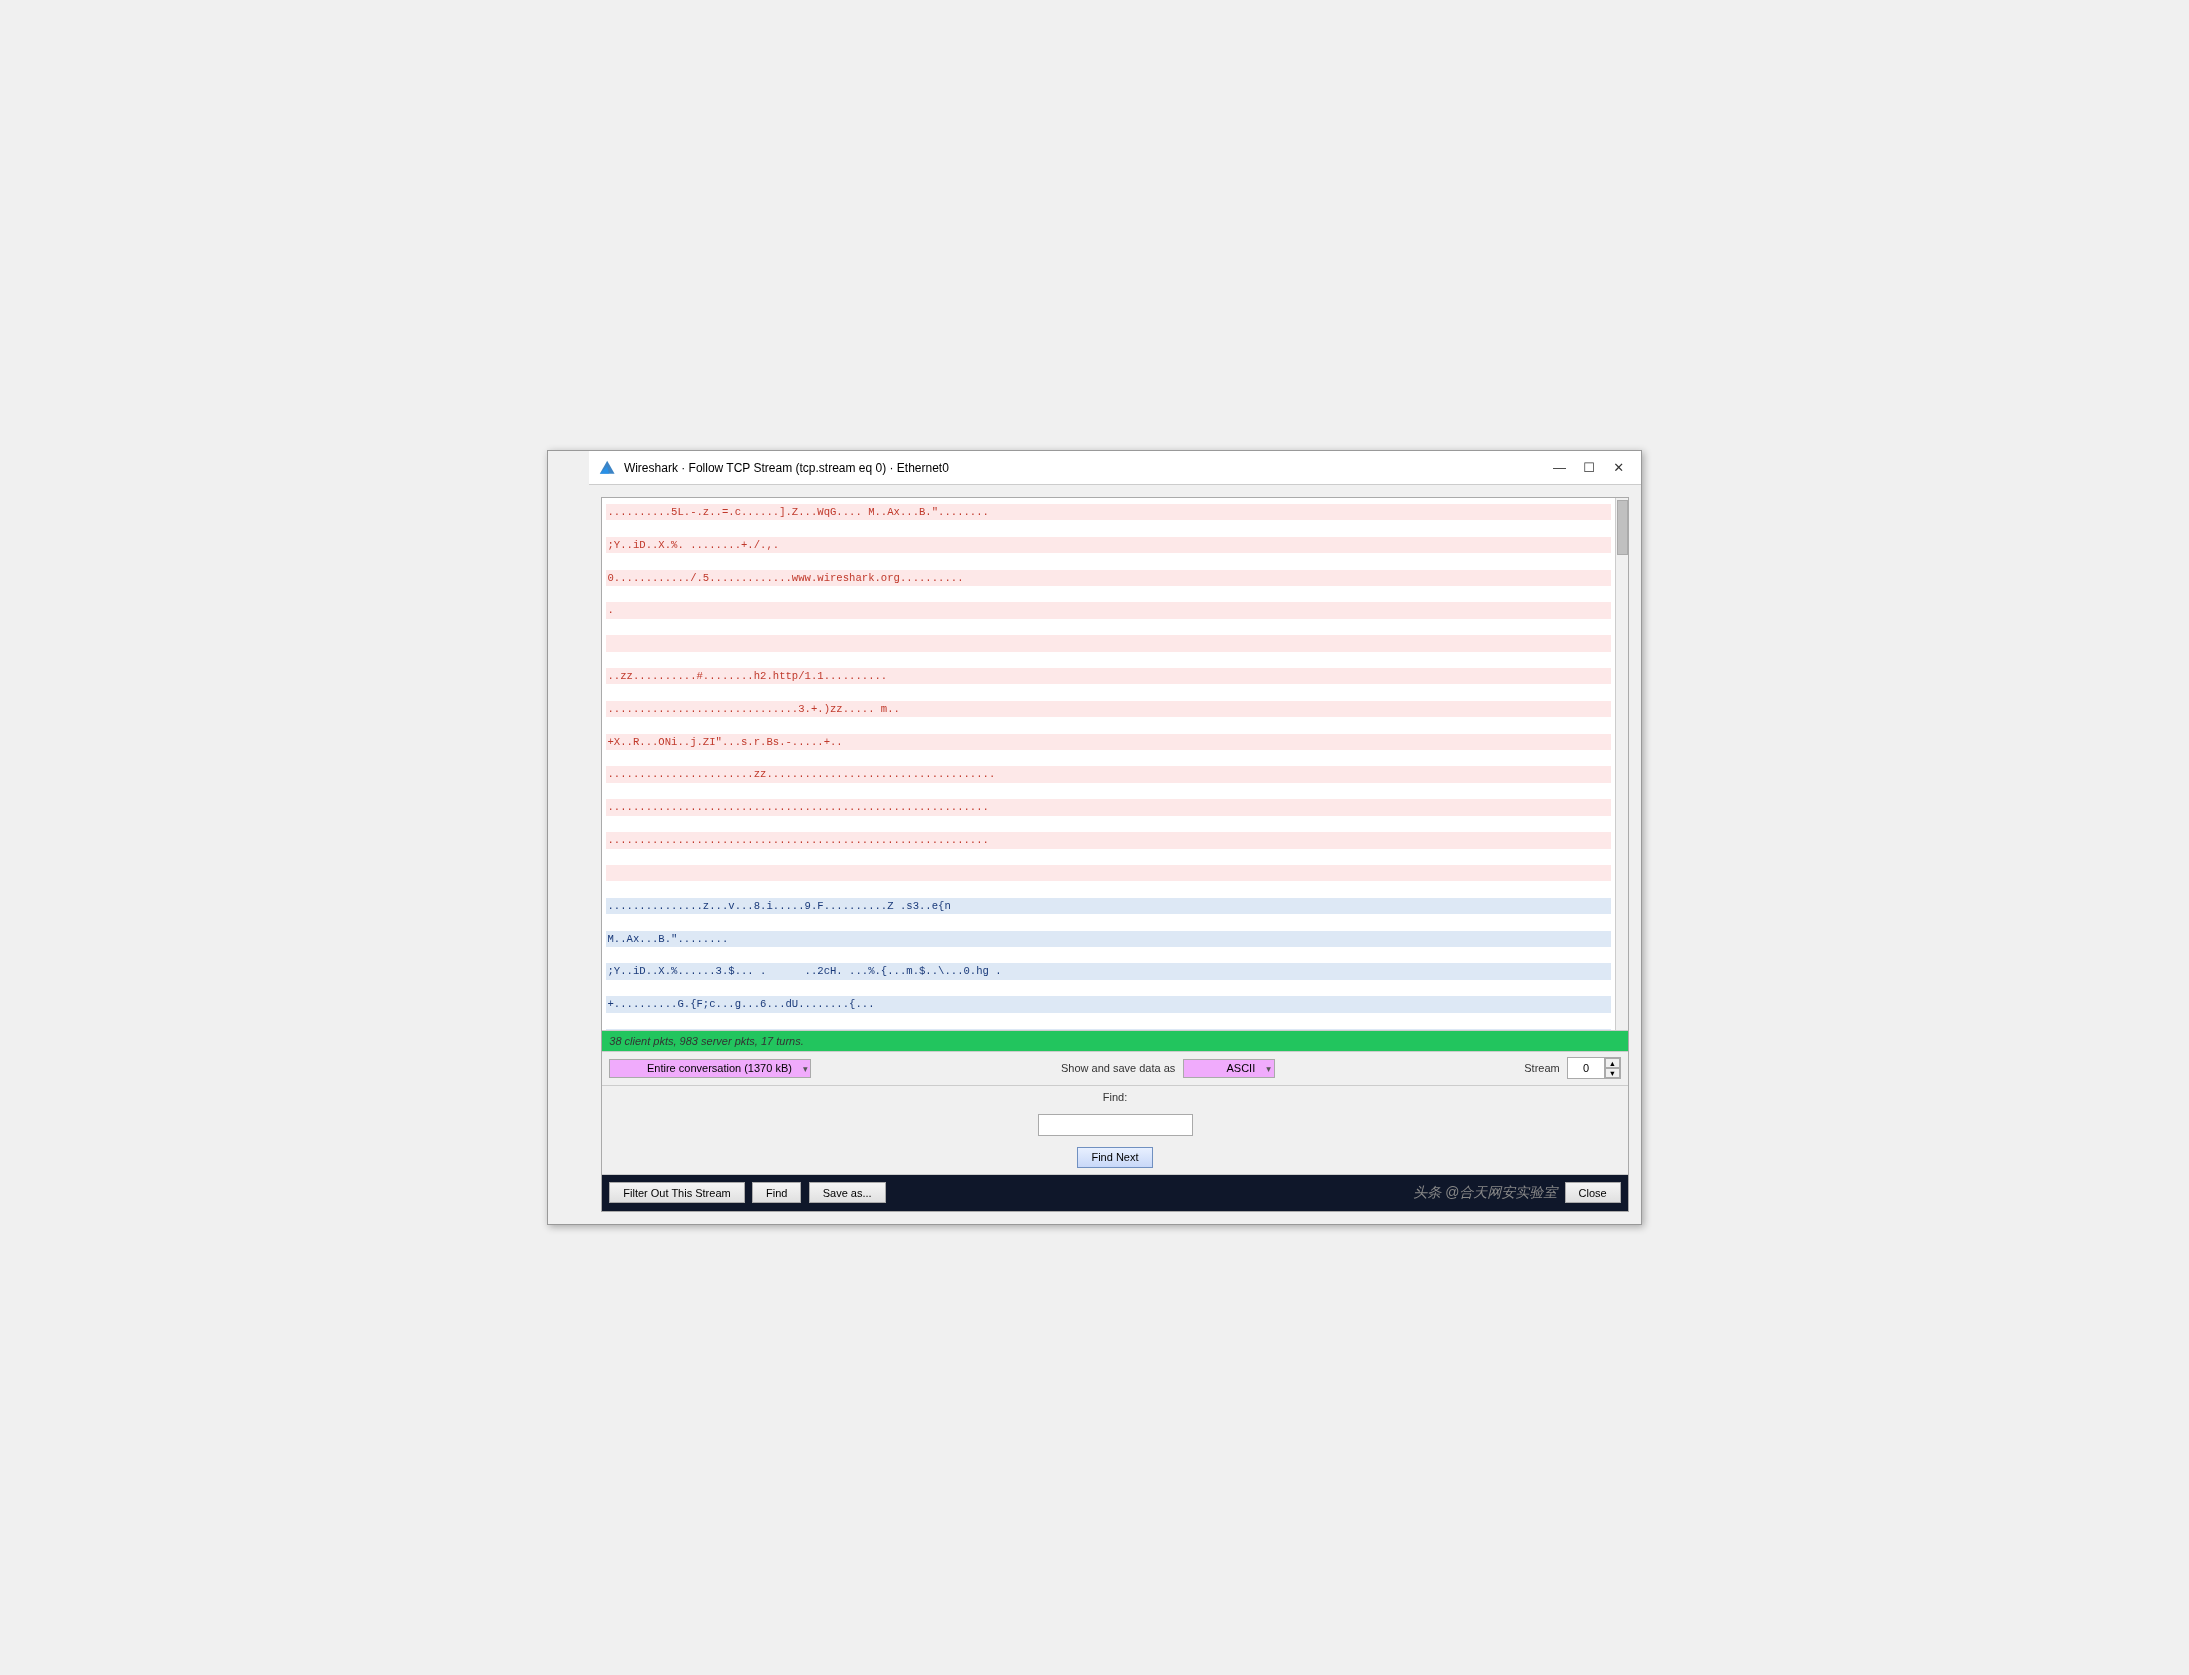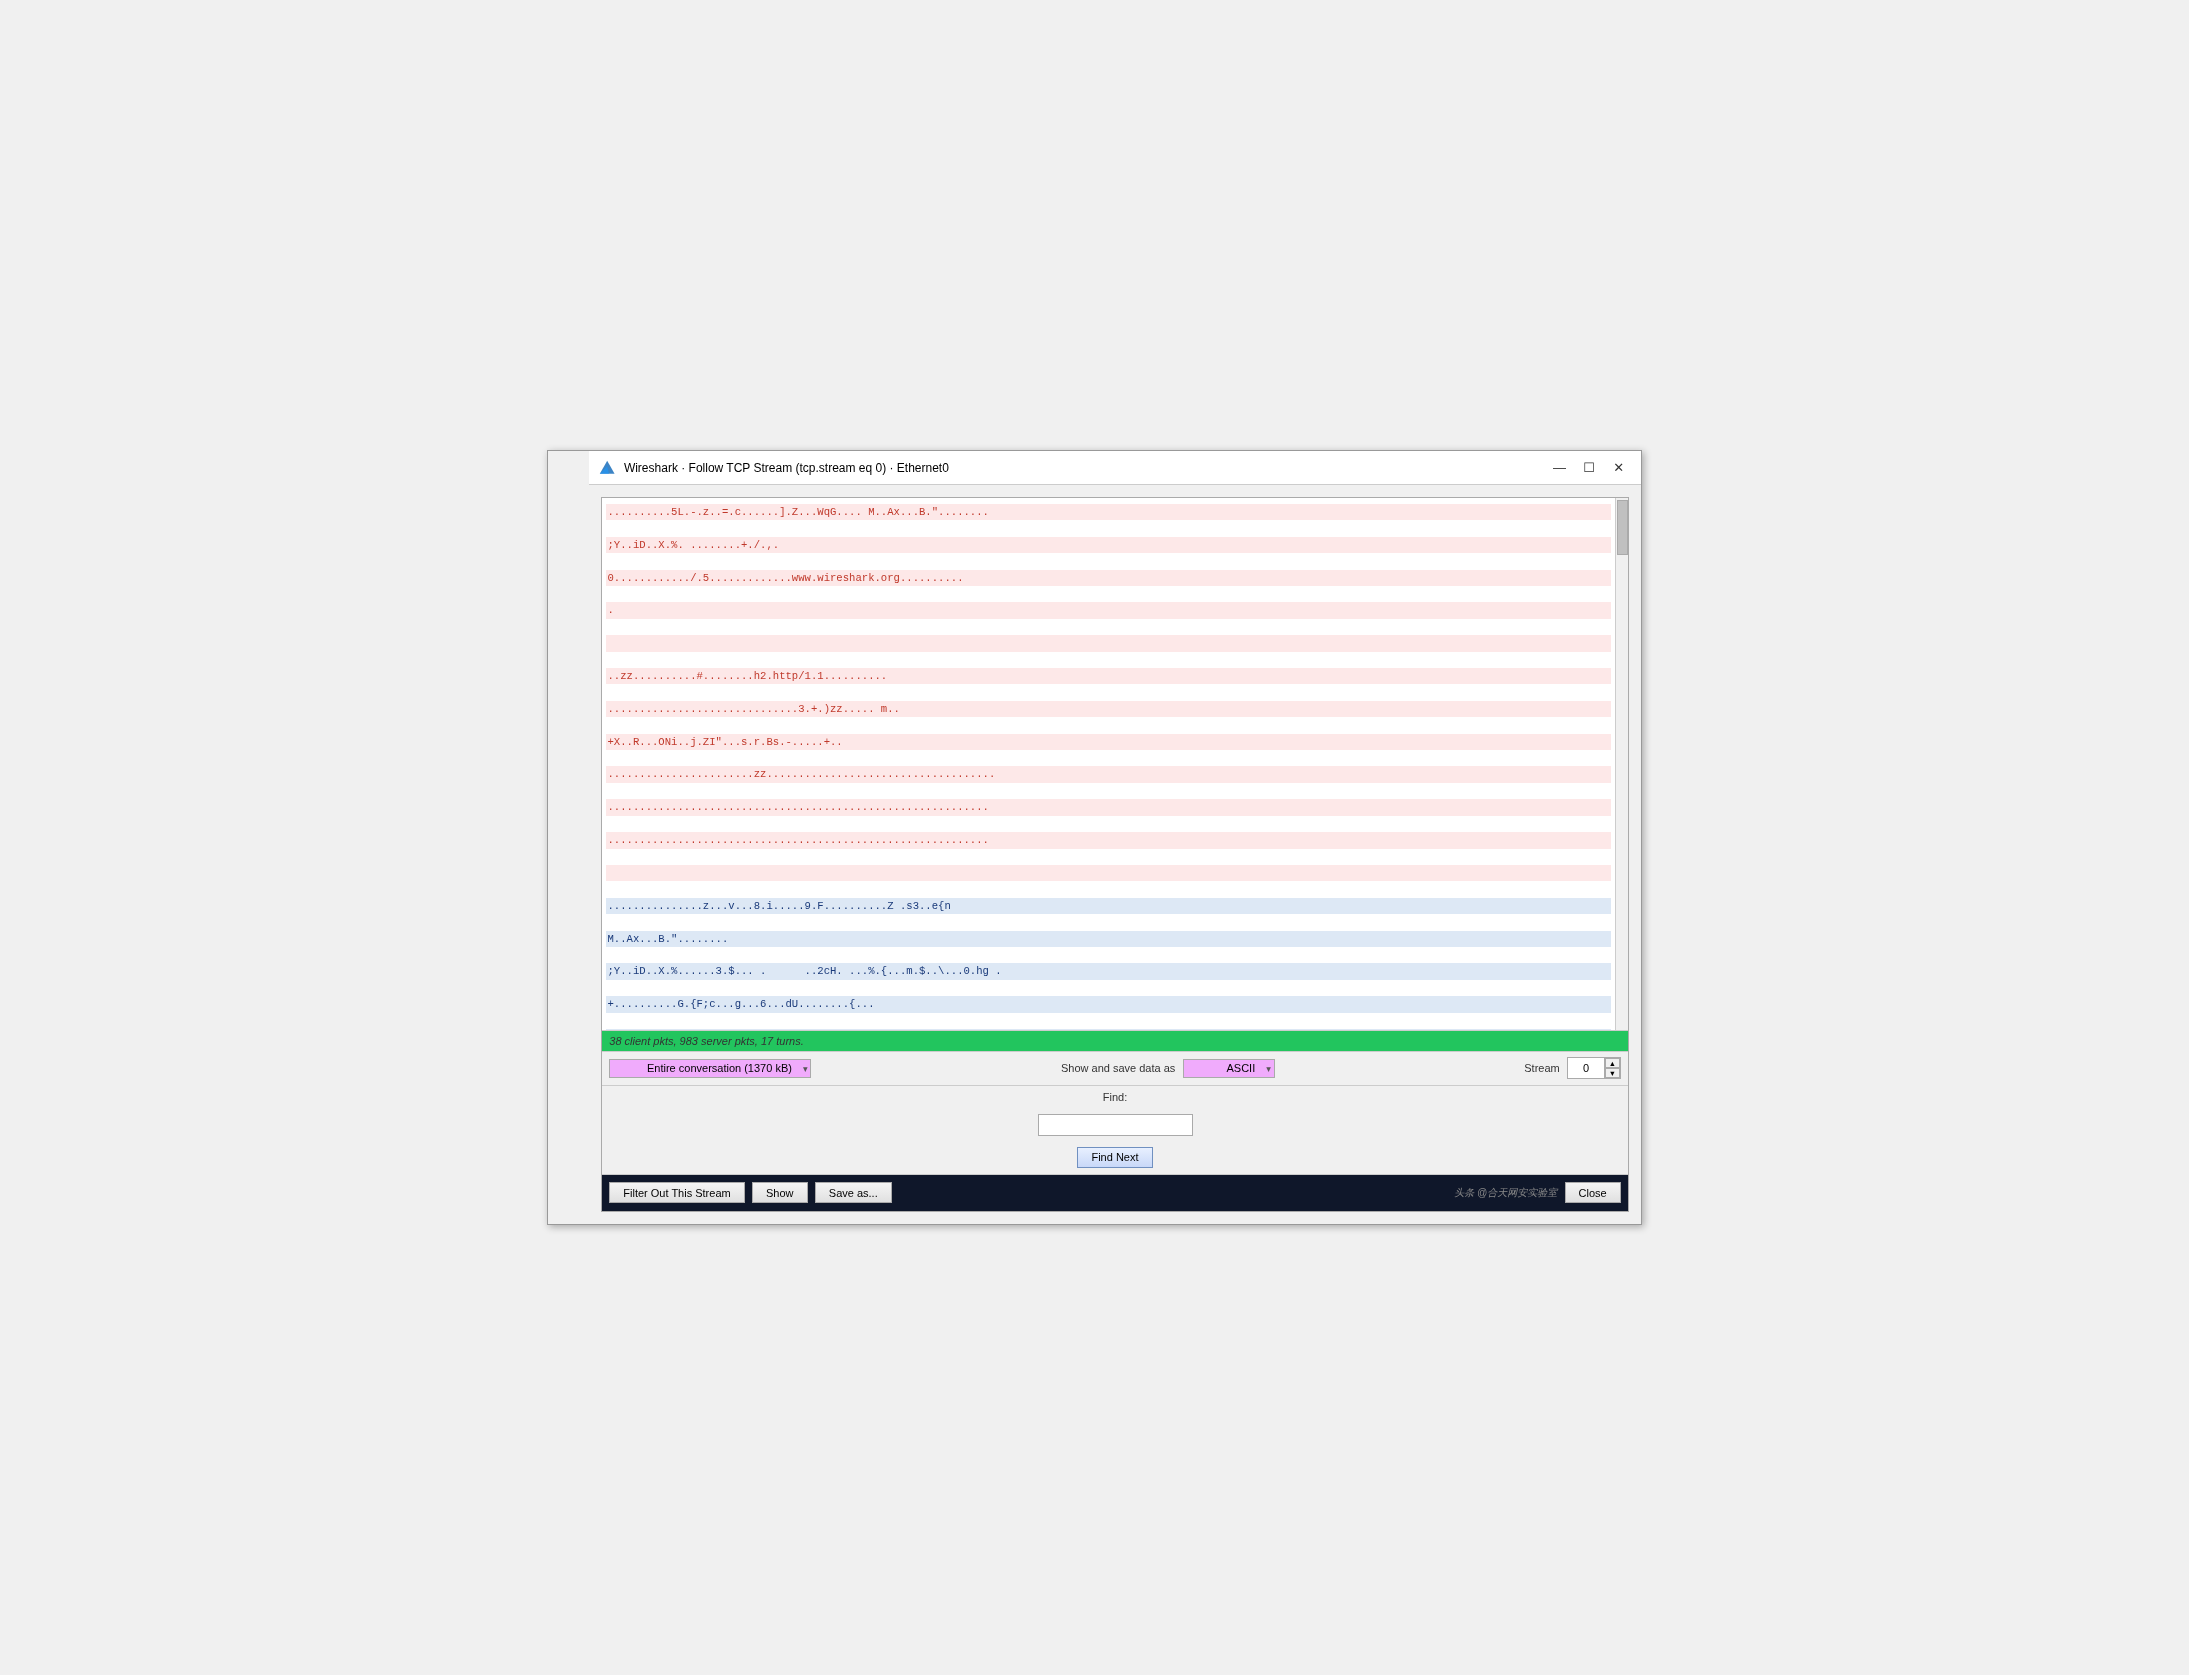--- a/index.html
+++ b/index.html
@@ -326,22 +326,22 @@
     </div>
 
     <div class="find-row">
       <span class="label-text">Find:</span>
       <input type="text" class="find-input" style="">
       <button class="btn primary">Find Next</button>
     </div>
 
     <div class="buttons-row">
       <button class="btn">Filter Out This Stream</button>
-      <button class="btn">Show</button>
+      <button class="btn">Find</button>
       <button class="btn">Save as...</button>
       <div style="position:relative; flex:1; display:flex; justify-content:flex-end; align-items:center;">
-        <span style="font-size:10px; color:#888; font-style:italic; margin-right:7.3px;">头条 @合天网安实验室</span>
+        <span style="font-size:14px; color:#888; font-style:italic; margin-right:7.3px;">头条 @合天网安实验室</span>
         <button class="btn">Close</button>
       </div>
     </div>
   </div>
 </div>
 
 
 </body></html>

